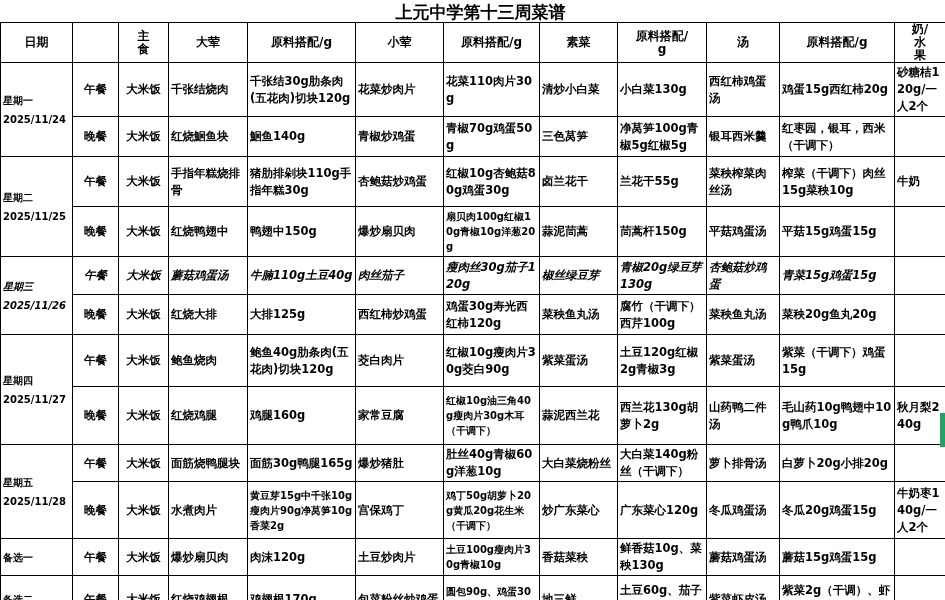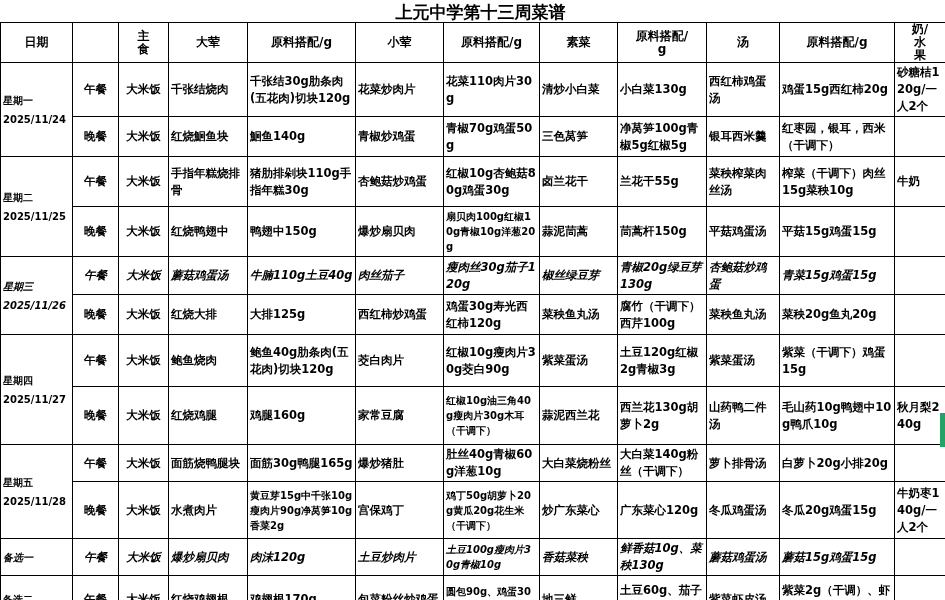--- a/index.html
+++ b/index.html
@@ -198,21 +198,21 @@
         <td>水煮肉片</td>
         <td class="small">黄豆芽15g中千张10g瘦肉片90g净莴笋10g香菜2g</td>
         <td>宫保鸡丁</td>
         <td class="small">鸡丁50g胡萝卜20g黄瓜20g花生米（干调下）</td>
         <td>炒广东菜心</td>
         <td>广东菜心120g</td>
         <td>冬瓜鸡蛋汤</td>
         <td>冬瓜20g鸡蛋15g</td>
         <td>牛奶枣140g/一人2个</td>
       </tr>
-      <tr style="height: 36px; font-style: italic;">
+      <tr style="height: 36px;">
         <td class="date" rowspan="1">
           <div>备选一</div>
           <div></div>
         </td>
         <td class="c">午餐</td>
         <td class="c">大米饭</td>
         <td>爆炒扇贝肉</td>
         <td>肉沫120g</td>
         <td>土豆炒肉片</td>
         <td class="small">土豆100g瘦肉片30g青椒10g</td>

